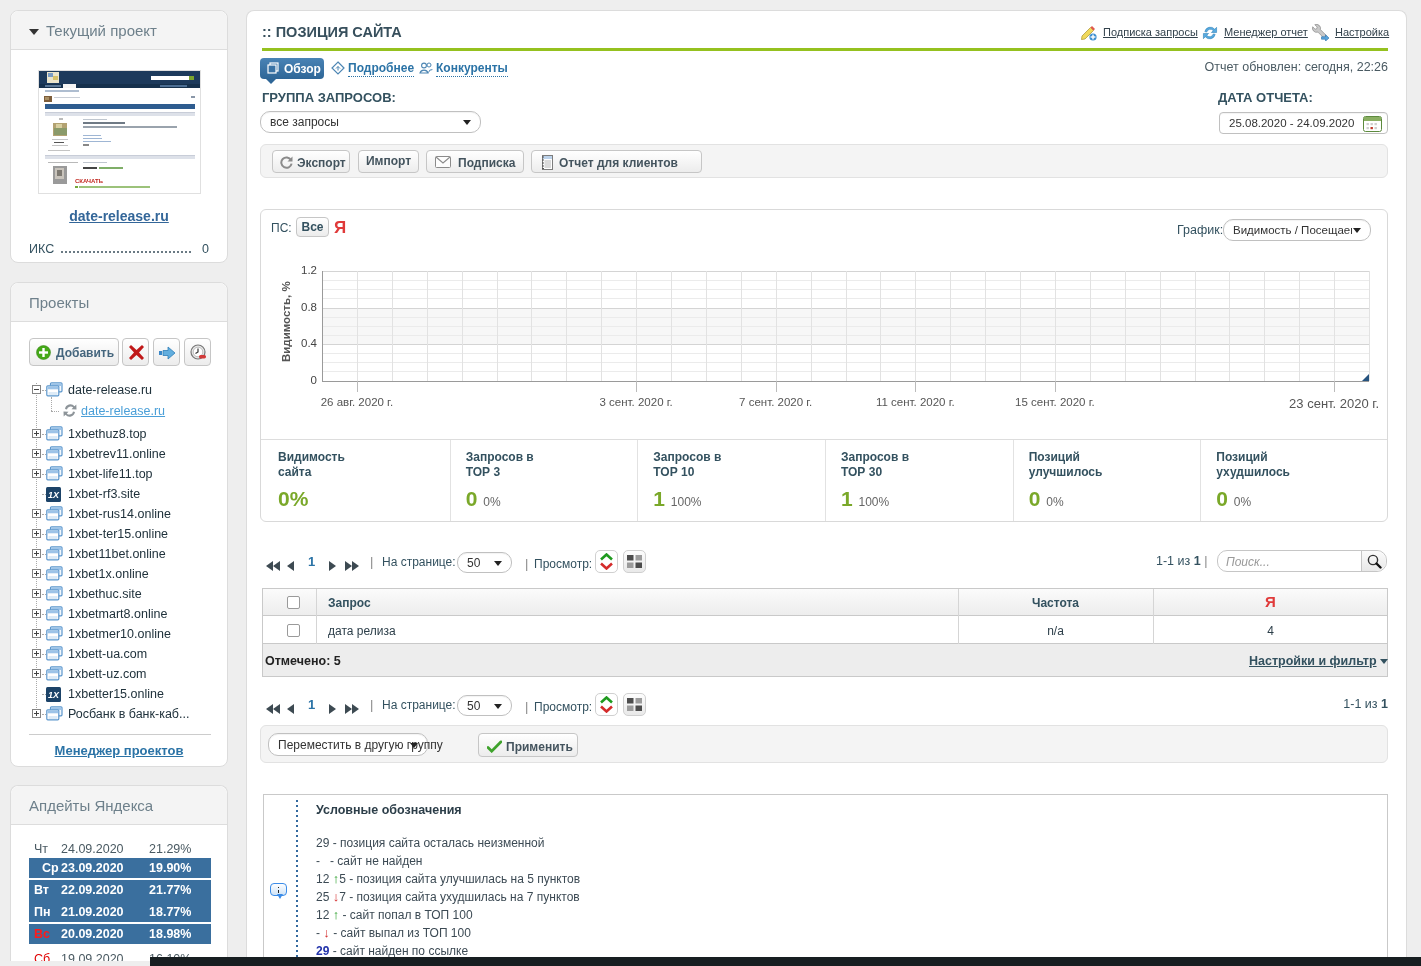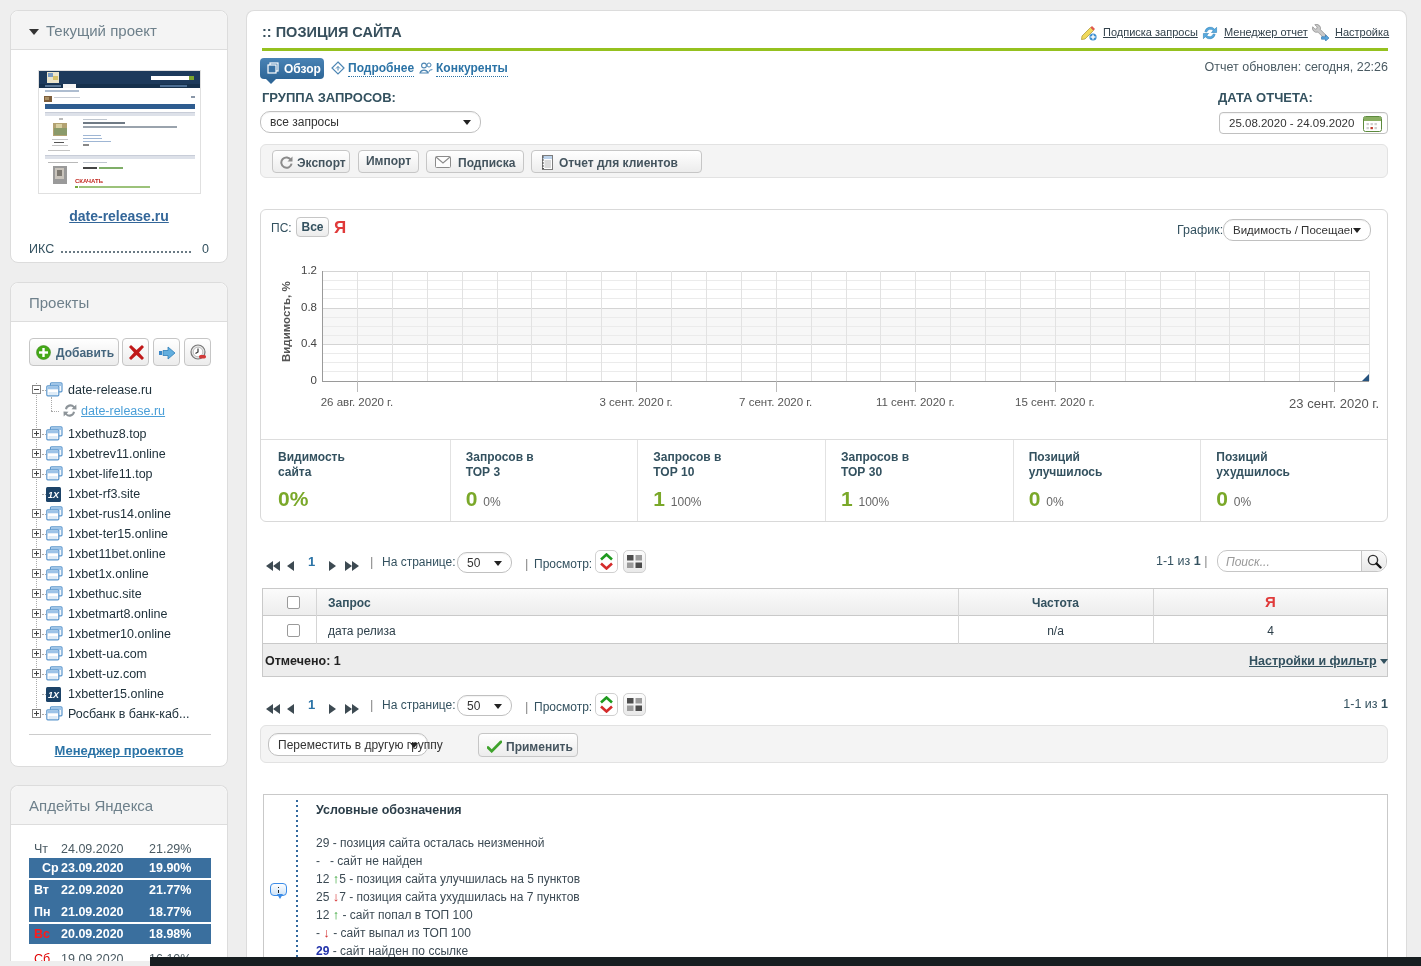--- a/index.html
+++ b/index.html
@@ -586,21 +586,21 @@
   <div class="abs" style="left:958px; top:589px; width:1px; height:55px; background:#d5d5d5;"></div>
   <div class="abs" style="left:1153px; top:589px; width:1px; height:55px; background:#d5d5d5;"></div>
   <span class="abs" style="left:287px;top:596px;width:13px;height:13px;background:#fff;border:1px solid #9a9a9a;border-radius:2px;"></span>
   <div class="abs" style="left:328px; top:596px; font-size:12px; font-weight:bold; color:#33515f;">Запрос</div>
   <div class="abs" style="left:958px; top:596px; width:195px; text-align:center; font-size:12px; font-weight:bold; color:#33515f;">Частота</div>
   <div class="abs" style="left:1153px; top:593px; width:235px; text-align:center; font-size:15px; font-weight:bold; color:#e03a3a;">Я</div>
   <span class="abs" style="left:287px;top:624px;width:13px;height:13px;background:#fff;border:1px solid #9a9a9a;border-radius:2px;"></span>
   <div class="abs" style="left:328px; top:624px; font-size:12px; color:#2c3e49;">дата релиза</div>
   <div class="abs" style="left:958px; top:624px; width:195px; text-align:center; font-size:12px; color:#2c3e49;">n/a</div>
   <div class="abs" style="left:1153px; top:624px; width:235px; text-align:center; font-size:12px; color:#2c3e49;">4</div>
-  <div class="abs" style="left:265px; top:654px; font-size:12.5px; font-weight:bold; color:#222;">Отмечено: 1</div>
+  <div class="abs" style="left:265px; top:654px; font-size:12.5px; font-weight:bold; color:#222;">Отмечено: 5</div>
   <div class="abs" style="left:1000px; top:654px; width:388px; text-align:right; font-size:12.5px; font-weight:bold; color:#33515f;"><span style="text-decoration:underline;">Настройки и фильтр</span> <span style="display:inline-block;width:0;height:0;border-left:4px solid transparent;border-right:4px solid transparent;border-top:5px solid #33515f;position:relative;top:-1px;"></span></div>
 </div>
 <div id="pag2">
       <div class="abs" style="left: 266px; top: 700px;"><span class="tri" style="border-top:5px solid transparent; border-bottom:5px solid transparent; border-right:7px solid #3d4a52;"></span><span class="tri" style="border-top:5px solid transparent; border-bottom:5px solid transparent; border-right:7px solid #3d4a52;"></span></div>
       <div class="abs" style="left: 287px; top: 700px;"><span class="tri" style="border-top:5px solid transparent; border-bottom:5px solid transparent; border-right:7px solid #3d4a52;"></span></div>
       <div class="abs" style="left: 308px; top: 697px; font-size: 13px; font-weight: bold; color: rgb(43, 115, 166);">1</div>
       <div class="abs" style="left: 329px; top: 700px;"><span class="tri" style="border-top:5px solid transparent; border-bottom:5px solid transparent; border-left:7px solid #3d4a52;"></span></div>
       <div class="abs" style="left: 345px; top: 700px;"><span class="tri" style="border-top:5px solid transparent; border-bottom:5px solid transparent; border-left:7px solid #3d4a52;"></span><span class="tri" style="border-top:5px solid transparent; border-bottom:5px solid transparent; border-left:7px solid #3d4a52;"></span></div>
       <div class="abs" style="left: 370px; top: 697px; font-size: 13px; color: rgb(136, 136, 136);">|</div>
       <div class="abs" style="left: 382px; top: 698px; font-size: 12px; color: rgb(51, 81, 95);">На странице:</div>

